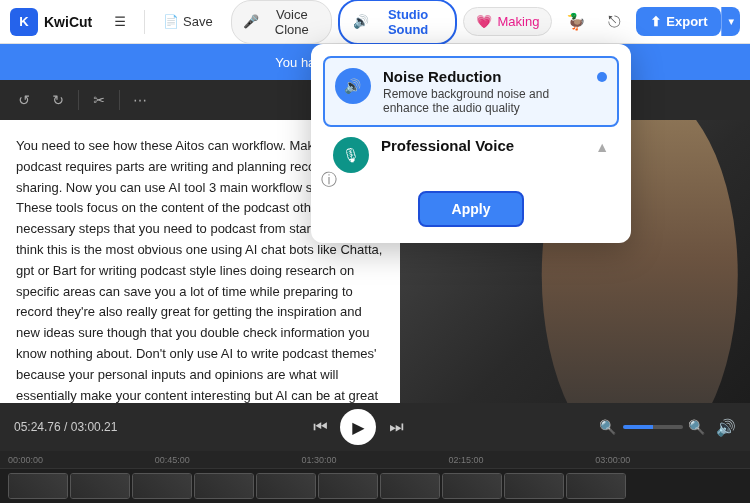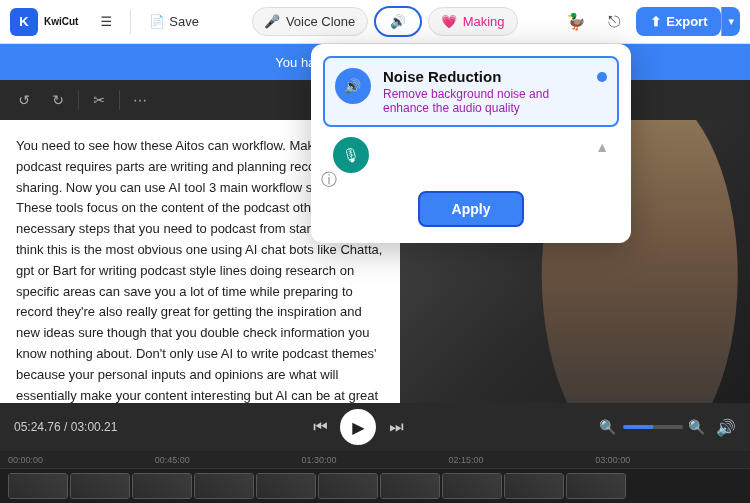--- a/index.html
+++ b/index.html
@@ -23,21 +23,21 @@
       gap: 6px;
       margin-right: 4px;
     }
     .logo-box {
       width: 28px; height: 28px;
       background: #2563eb;
       border-radius: 6px;
       display: flex; align-items: center; justify-content: center;
       color: white; font-weight: bold; font-size: 13px;
     }
-    .logo-name { font-size: 10px; font-weight: 600; color: #111; }
+    .logo-name { font-size: 14px; font-weight: 600; color: #111; }
     .toolbar-btn {
       display: flex; align-items: center; gap: 4px;
       padding: 5px 10px; border-radius: 6px;
       border: none; background: transparent; cursor: pointer;
       font-size: 13px; color: #333;
     }
     .toolbar-divider { width: 1px; height: 24px; background: #e0e0e0; }
     .toolbar-center {
       flex: 1;
       display: flex;
@@ -288,21 +288,21 @@
     }
     .option-icon {
       width: 36px; height: 36px; border-radius: 50%;
       display: flex; align-items: center; justify-content: center;
       flex-shrink: 0;
     }
     .option-icon.blue { background: #3b82f6; color: white; font-size: 14px; }
     .option-icon.teal { background: #0d9488; color: white; font-size: 14px; }
     .option-text { flex: 1; }
     .option-title { font-size: 15px; font-weight: 600; color: #111; margin-bottom: 2px; }
-    .option-desc { font-size: 12px; color: #a21caf; }
+    .option-desc { font-size: 12px; color: #404040; }
     .selected-dot {
       width: 10px; height: 10px; border-radius: 50%;
       background: #3b82f6; margin-top: 4px;
     }
     .apply-btn {
       display: block;
       margin: 8px auto 4px;
       padding: 8px 32px;
       background: #3b82f6; color: white;
       border: 2px solid #1d4ed8;
@@ -346,20 +346,21 @@
     <span>Save</span>
   </button>
 
   <div class="toolbar-center">
     <button class="voice-clone-btn">
       <span>🎤</span>
       <span>Voice Clone</span>
     </button>
     <button class="studio-sound-btn">
       <span>🔊</span>
+      <span>Studio Sound</span>
     </button>
     <button class="upgrade-btn">
       <span>💗</span>
       <span>Making</span>
     </button>
   </div>
 
   <div class="toolbar-right">
     <button class="icon-btn">🦆</button>
     <button class="icon-btn">⎋</button>
@@ -385,20 +386,21 @@
     <div class="option-text">
       <div class="option-title">Noise Reduction</div>
       <div class="option-desc">Remove background noise and enhance the audio quality</div>
     </div>
     <div class="selected-dot"></div>
   </div>
 
   <div class="panel-option second">
     <div class="option-icon teal">🎙</div>
     <div class="option-text">
+      <div class="option-title">Professional Voice</div>
     </div>
     <span class="collapse-arrow">▲</span>
   </div>
 
   <span class="help-icon">ⓘ</span>
   <button class="apply-btn">Apply</button>
 </div>
 
 <div style="position: absolute; top: 80px; left: 0; right: 0; bottom: 0;">
   <div class="secondary-toolbar">

